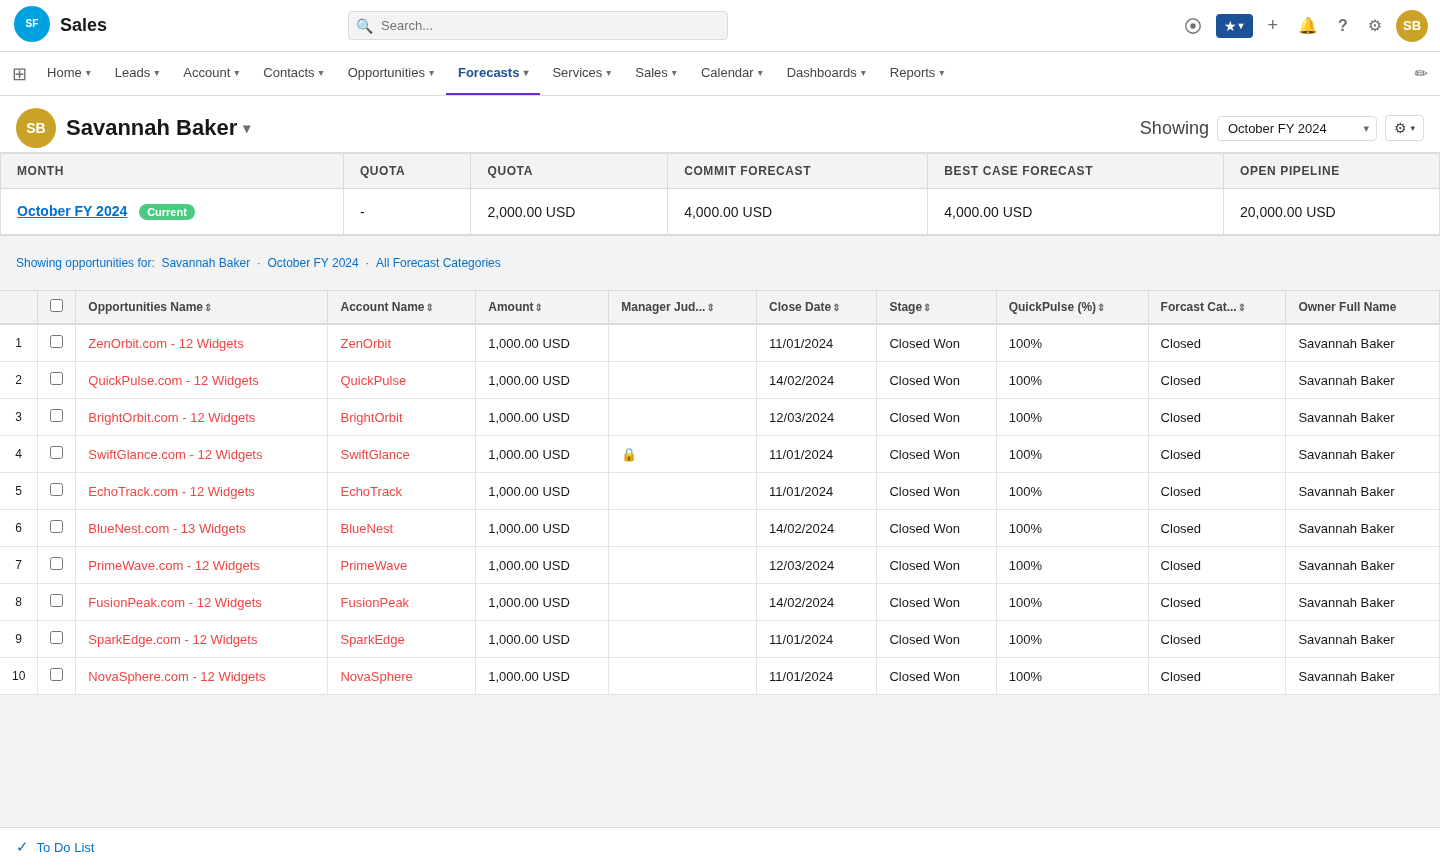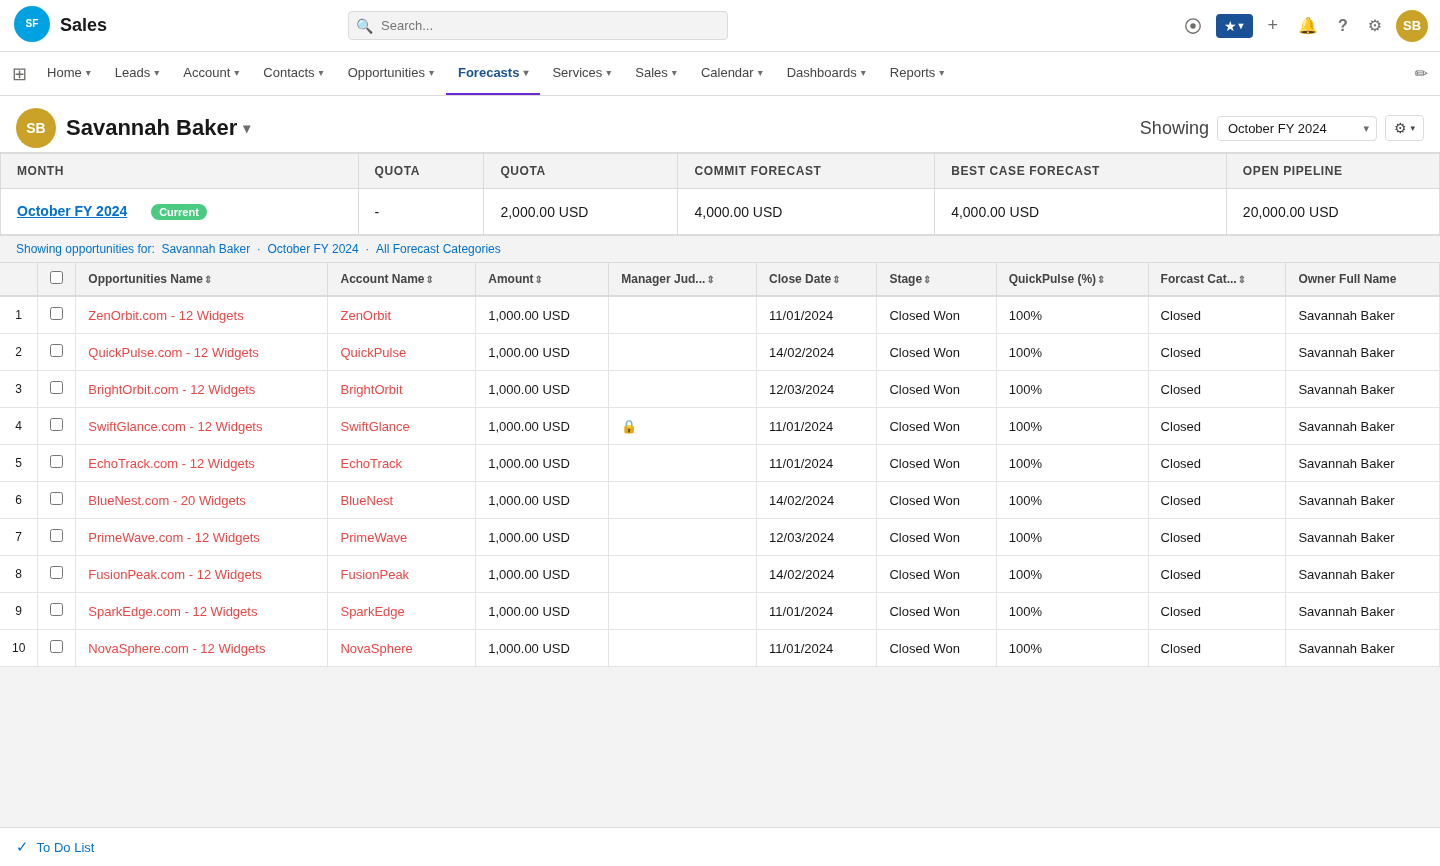--- a/index.html
+++ b/index.html
@@ -229,25 +229,25 @@
     .month-cell { font-weight: 700; }
     .month-cell a { color: #0070d2; text-decoration: underline; cursor: pointer; }
     .current-badge {
       display: inline-block;
       background: #4bca81;
       color: #fff;
       font-size: 11px;
       font-weight: 600;
       padding: 2px 8px;
       border-radius: 12px;
-      margin-left: 20px;
+      margin-left: 8px;
     }
     .amount-cell { font-size: 14px; }
     .opp-filter-bar {
-      padding: 6px 16px;
+      padding: 20px 16px;
       font-size: 12px;
       color: #444;
       border-bottom: 1px solid #dddbda;
       background: #f3f3f3;
     }
     .opp-filter-bar span { color: #0070d2; cursor: pointer; }
 
     
     .data-table-wrap { overflow-x: auto; background: #fff; }
     .data-table {
@@ -629,21 +629,21 @@
     <td>100%</td>
     <td>Closed</td>
     <td>Savannah Baker</td>
   </tr>
           <tr>
     <td class="row-num">6</td>
     <td class="checkbox-cell">
       <input type="checkbox" style="">
     </td>
     <td>
-      <a>BlueNest.com - 20 Widgets</a>
+      <a>BlueNest.com - 13 Widgets</a>
     </td>
     <td>
       <a>BlueNest</a>
     </td>
     <td>1,000.00 USD</td>
     <td></td>
     <td>14/02/2024</td>
     <td>Closed Won</td>
     <td>100%</td>
     <td>Closed</td>

